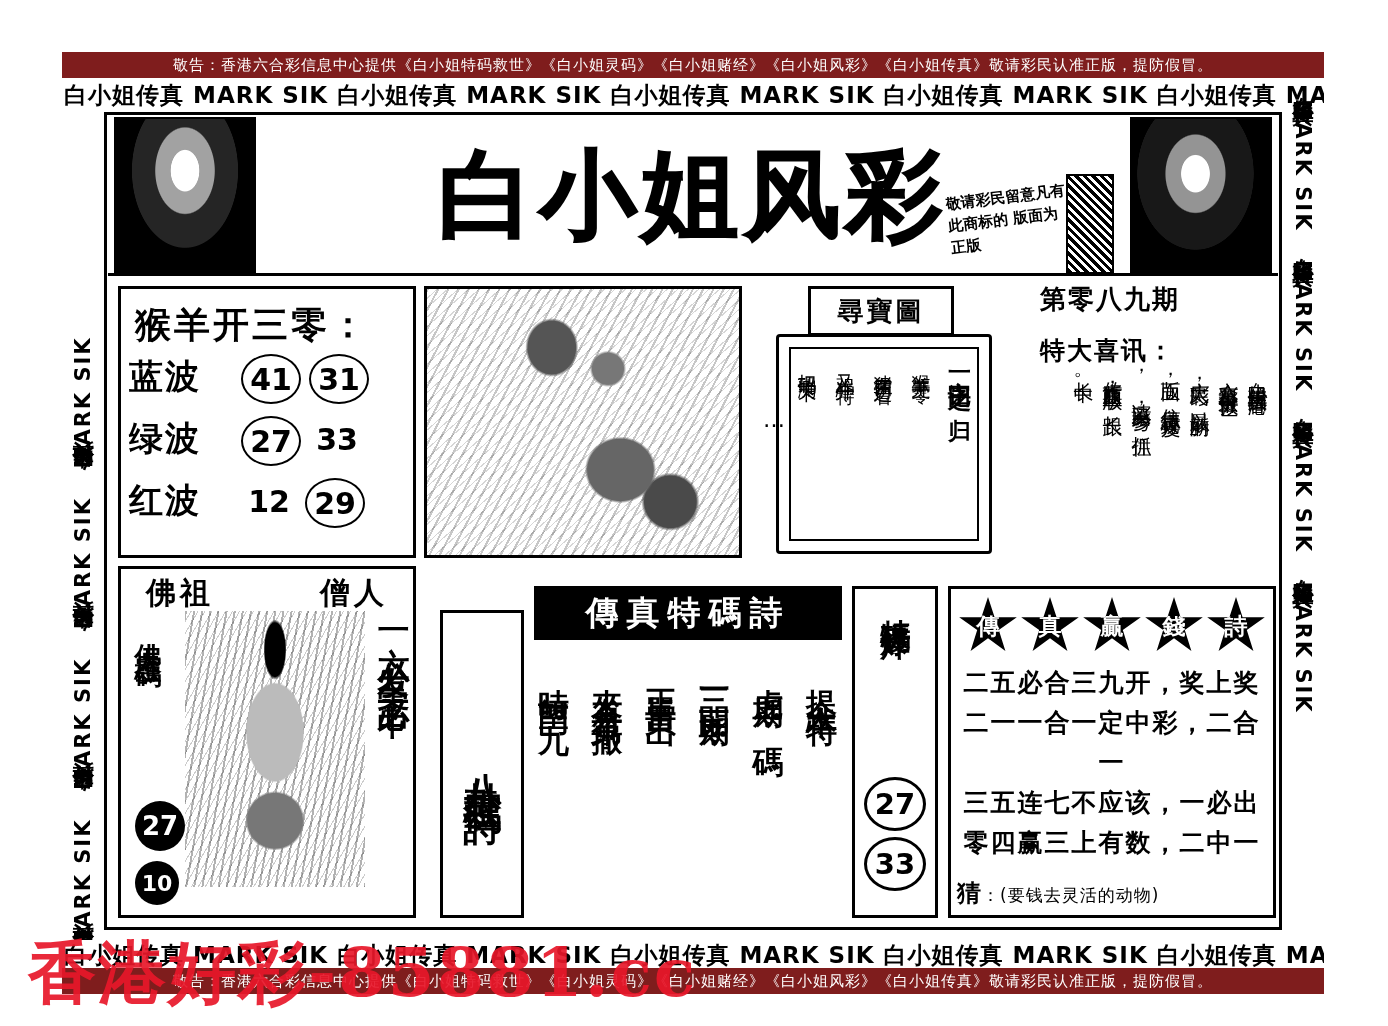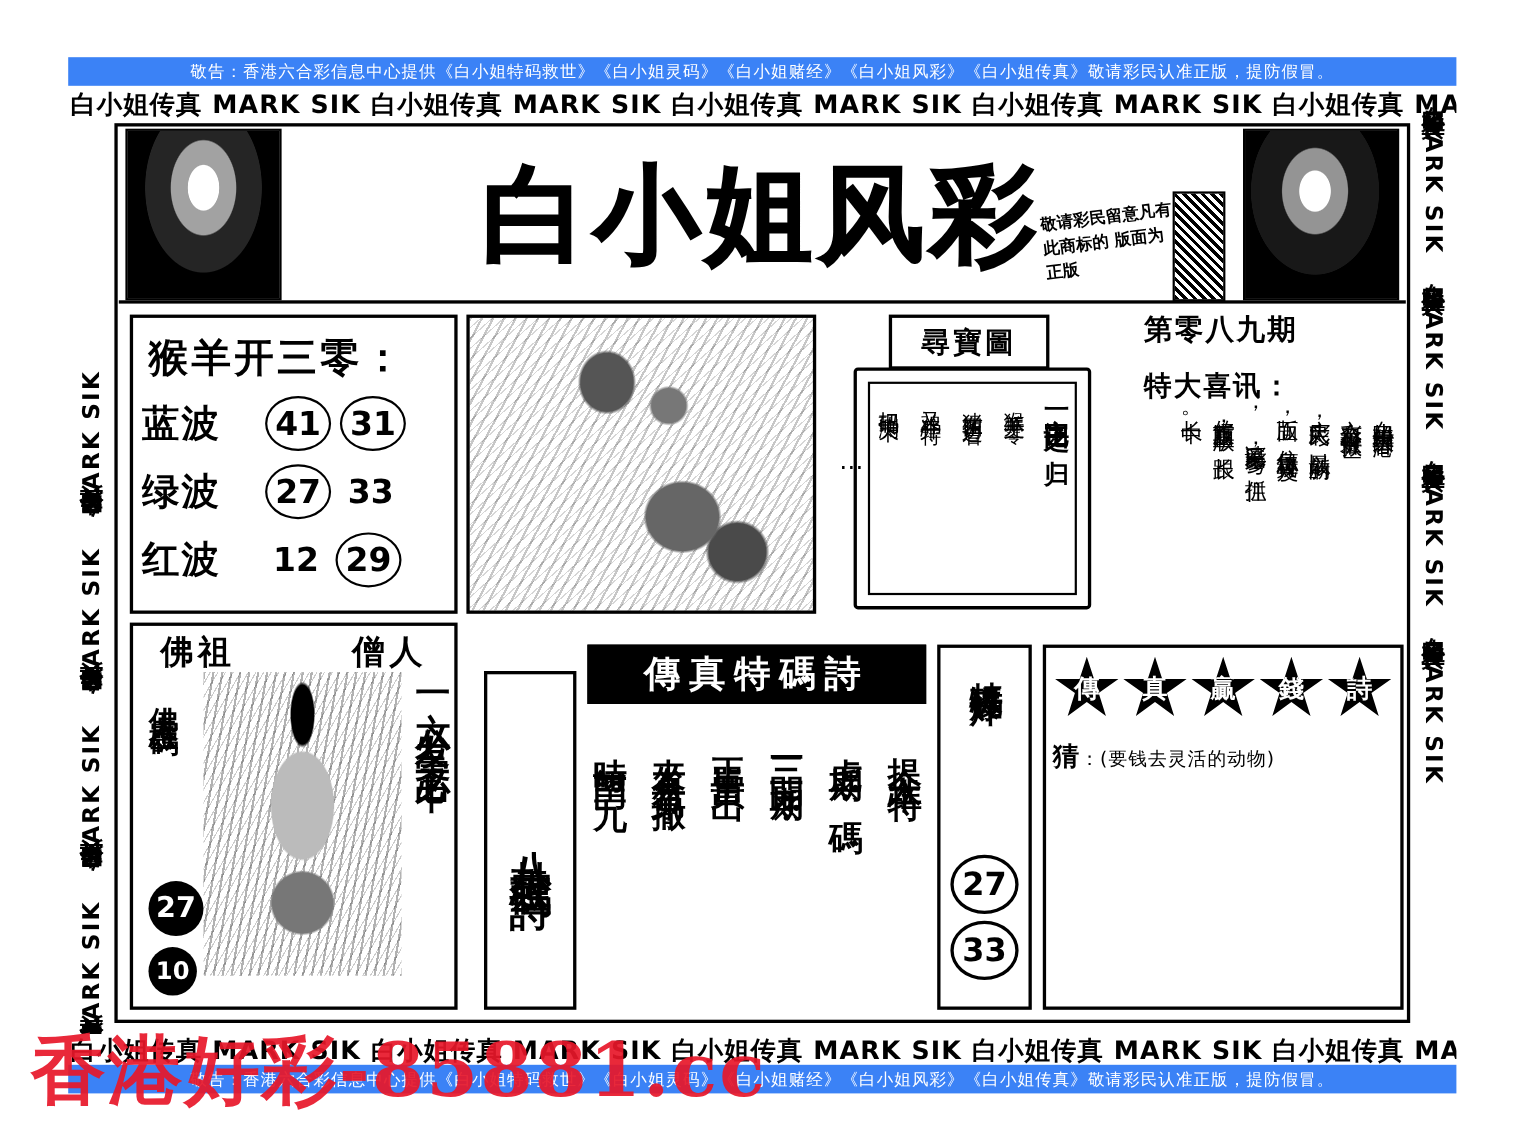--- a/index.html
+++ b/index.html
@@ -1,21 +1,21 @@
 <!DOCTYPE html>
 <html><head>
 <meta charset="utf-8">
 <style>
   html,body{margin:0;padding:0;background:#ffffff;}
   body{width:1388px;height:1026px;position:relative;font-family:"DejaVu Sans","Liberation Sans",sans-serif;overflow:hidden;}
 
   .page{position:absolute;left:0;top:0;width:1388px;height:1026px;background:#fff;}
 
   
-  .strip{position:absolute;background:#3b82f6;color:#fff;font-size:19px;letter-spacing:1px;white-space:nowrap;overflow:hidden;display:flex;align-items:center;}
+  .strip{position:absolute;background:#7f1d1d;color:#fff;font-size:19px;letter-spacing:1px;white-space:nowrap;overflow:hidden;display:flex;align-items:center;}
   .strip-top-banner{left:62px;top:52px;width:1262px;height:26px;font-size:15px;justify-content:center;}
   .strip-top-2{left:62px;top:80px;width:1262px;height:30px;background:#fff;color:#000;font-weight:bold;font-size:23px;justify-content:space-between;padding:0 2px;box-sizing:border-box;}
   .strip-bottom-1{left:62px;top:940px;width:1262px;height:30px;background:#fff;color:#000;font-weight:bold;font-size:23px;justify-content:space-between;padding:0 2px;box-sizing:border-box;}
   .strip-bottom-banner{left:62px;top:968px;width:1262px;height:26px;font-size:15px;justify-content:center;}
 
   .side{position:absolute;width:42px;top:80px;height:890px;overflow:hidden;}
   .side-left{left:62px;}
   .side-right{left:1282px;}
   .side-inner{writing-mode:vertical-rl;font-size:21px;font-weight:bold;letter-spacing:2px;line-height:42px;height:890px;}
   .side-left .side-inner{transform:scaleX(-1) scaleY(-1);}
@@ -38,21 +38,21 @@
       repeating-linear-gradient(45deg,#000 0 3px,#fff 3px 6px),
       repeating-linear-gradient(-45deg,#000 0 3px,#fff 3px 6px);
       border:2px solid #000;}
 
   
   .issue{position:absolute;left:1040px;top:282px;font-size:26px;font-weight:bold;letter-spacing:2px;font-family:Liberation Serif, serif;}
 
   
   .box-xinshui{position:absolute;left:118px;top:286px;width:298px;height:272px;border:3px solid #000;box-sizing:border-box;padding:6px 8px;}
   .xs-title{font-size:36px;font-weight:bold;letter-spacing:3px;margin:6px 0 4px 6px;font-family:"DejaVu Serif","Liberation Serif",serif;}
-  .xs-row{display:flex;align-items:center;height:62px;}
+  .xs-row{display:flex;height:62px;}
   .xs-label{font-size:34px;font-weight:bold;letter-spacing:2px;width:112px;font-family:"DejaVu Serif","Liberation Serif",serif;}
   .ball{width:56px;height:46px;border:2px solid #000;border-radius:50%;display:flex;align-items:center;justify-content:center;font-size:30px;font-weight:bold;margin-right:8px;}
   .ball.bare{border:none;}
 
   
   .box-paint{position:absolute;left:424px;top:286px;width:318px;height:272px;border:3px solid #000;box-sizing:border-box;background:
      radial-gradient(circle at 58% 30%, #777 0 6%, transparent 7%),
      radial-gradient(ellipse at 40% 22%, #555 0 9%, transparent 10%),
      radial-gradient(ellipse at 62% 68%, #666 0 12%, transparent 13%),
      radial-gradient(circle at 78% 80%, #4a4a4a 0 8%, transparent 9%),
@@ -239,20 +239,26 @@
       <div class="star">
           <span>贏</span>
         </div>
       <div class="star">
           <span>錢</span>
         </div>
       <div class="star">
           <span>詩</span>
         </div>
     </div>
+    <div class="win-lines">
+      <div class="win-line">二五必合三九开，奖上奖</div>
+      <div class="win-line">二一一合一定中彩，二合一</div>
+      <div class="win-line">三五连七不应该，一必出</div>
+      <div class="win-line">零四赢三上有数，二中一</div>
+    </div>
     <div class="win-guess">
       <span>猜</span><small>：(要钱去灵活的动物)</small>
     </div>
   </div>
 
   <div class="strip strip-bottom-1">白小姐传真 MARK SIK 白小姐传真 MARK SIK 白小姐传真 MARK SIK 白小姐传真 MARK SIK 白小姐传真 MARK SIK</div>
   <div class="strip strip-bottom-banner">敬告：香港六合彩信息中心提供《白小姐特码救世》《白小姐灵码》《白小姐赌经》《白小姐风彩》《白小姐传真》敬请彩民认准正版，提防假冒。</div>
 
   <div class="watermark">香港好彩-85881.cc</div>
 </div>

